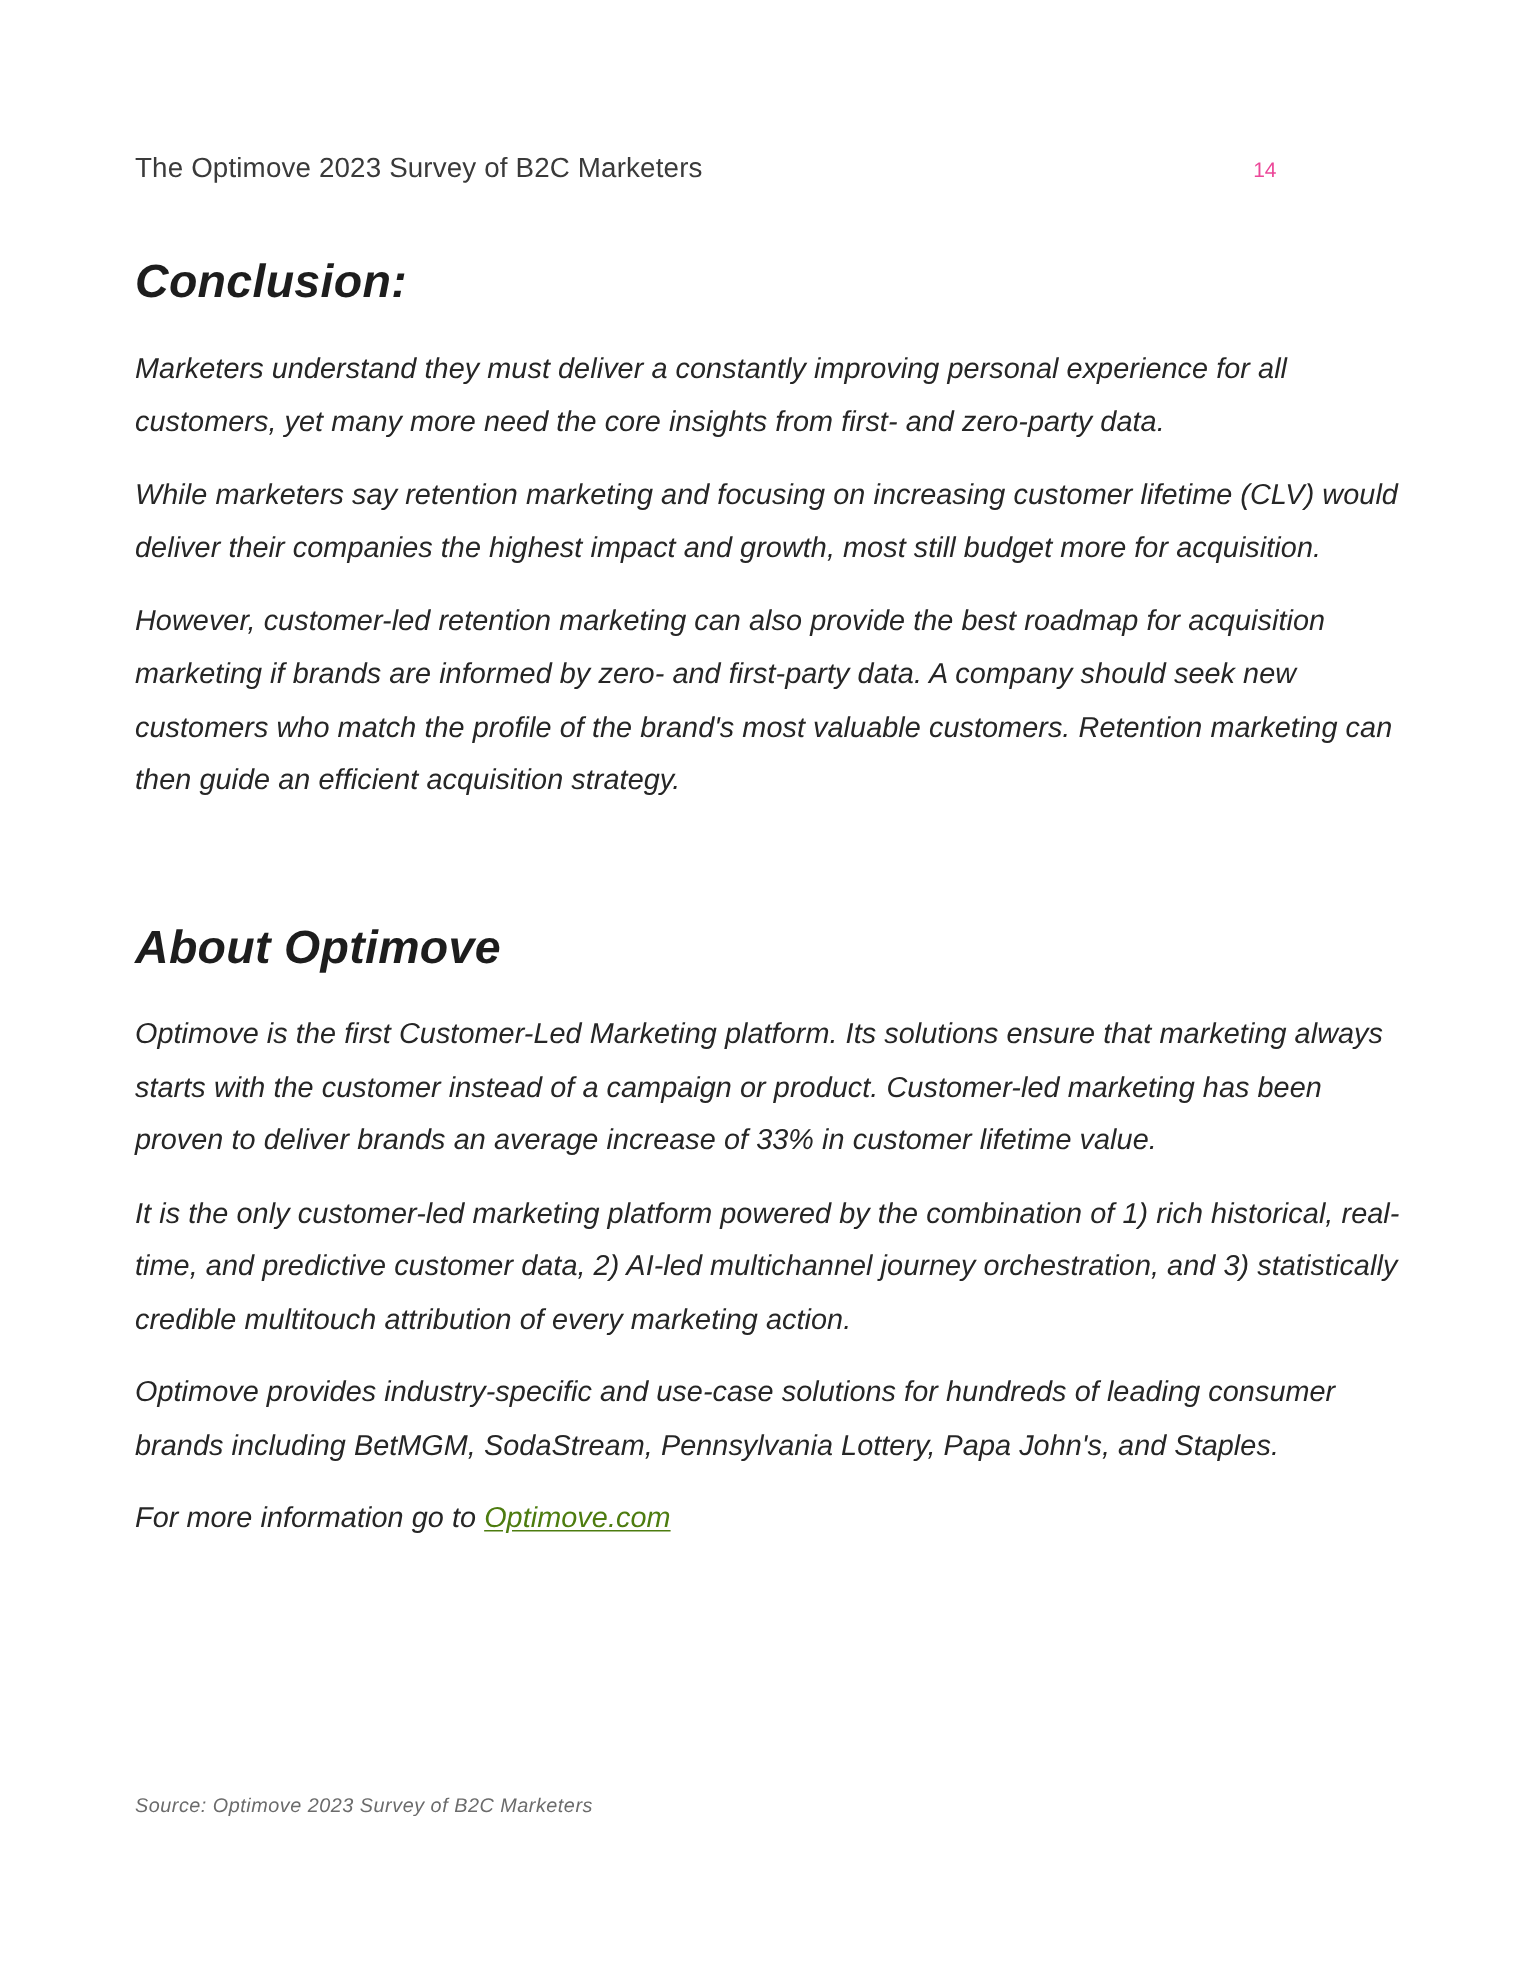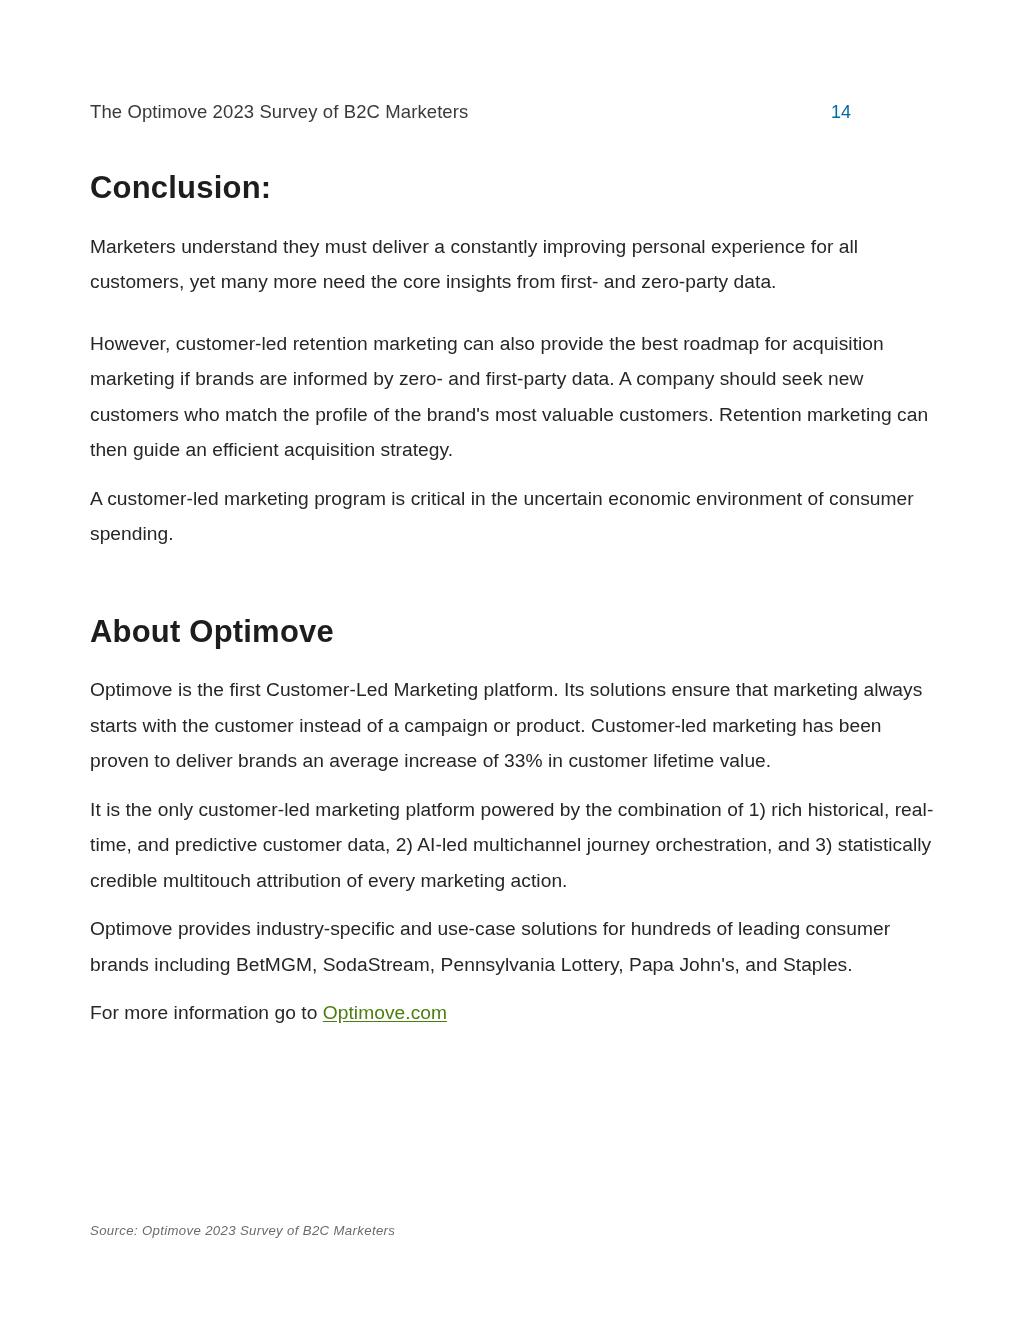--- a/index.html
+++ b/index.html
@@ -39,32 +39,33 @@
 
   .running-header .doc-title {
     font-size: 18.5px;
     font-weight: 400;
     letter-spacing: 0.1px;
     color: #3a3a3a;
     white-space: nowrap;
   }
 
   .running-header .page-number {
-    font-size: 18px;
+    font-size: 14px;
     font-weight: 400;
-    color: #0369a1;
+    color: #ec4899;
     text-align: right;
   }
 
   
   .content {
     position: absolute;
     left: 90px;
     top: 170px;
     width: 848px;
+    font-style: italic;
   }
 
   h1.section-heading {
     font-family: "Liberation Sans", sans-serif;
     font-size: 31px;
     font-weight: 700;
     letter-spacing: 0.2px;
     color: #1d1d1d;
     margin: 0;
     padding: 0;
@@ -98,21 +99,21 @@
   a.inline-link {
     color: #4d7c0f;
     text-decoration: underline;
     text-underline-offset: 2px;
   }
 
   
   .source-note {
     position: absolute;
     left: 90px;
-    top: 1223px;
+    top: 1196px;
     font-size: 13.2px;
     font-style: italic;
     font-weight: 400;
     letter-spacing: 0.35px;
     color: #6b6b6b;
   }
 </style>
 </head>
 <body>
 
@@ -126,28 +127,28 @@
   <div class="content">
 
     <h1 class="section-heading heading-conclusion">Conclusion:</h1>
 
     <div class="gap-after-heading"></div>
 
     <p class="body-text">Marketers understand they must deliver a constantly improving personal experience for all customers, yet many more need the core insights from first- and zero-party data.</p>
 
     <div class="gap-para"></div>
 
+    <p class="body-text">While marketers say retention marketing and focusing on increasing customer lifetime (CLV) would deliver their companies the highest impact and growth, most still budget more for acquisition.</p>
 
     <div class="gap-para"></div>
 
     <p class="body-text">However, customer-led retention marketing can also provide the best roadmap for acquisition marketing if brands are informed by zero- and first-party data. A company should seek new customers who match the profile of the brand's most valuable customers. Retention marketing can then guide an efficient acquisition strategy.</p>
 
     <div class="gap-para"></div>
 
-    <p class="body-text">A customer-led marketing program is critical in the uncertain economic environment of consumer spending.</p>
 
     <div class="gap-before-about"></div>
 
     <h1 class="section-heading heading-about">About Optimove</h1>
 
     <div class="gap-after-heading"></div>
 
     <p class="body-text">Optimove is the first Customer-Led Marketing platform. Its solutions ensure that marketing always starts with the customer instead of a campaign or product. Customer-led marketing has been proven to deliver brands an average increase of 33% in customer lifetime value.</p>
 
     <div class="gap-para"></div>

